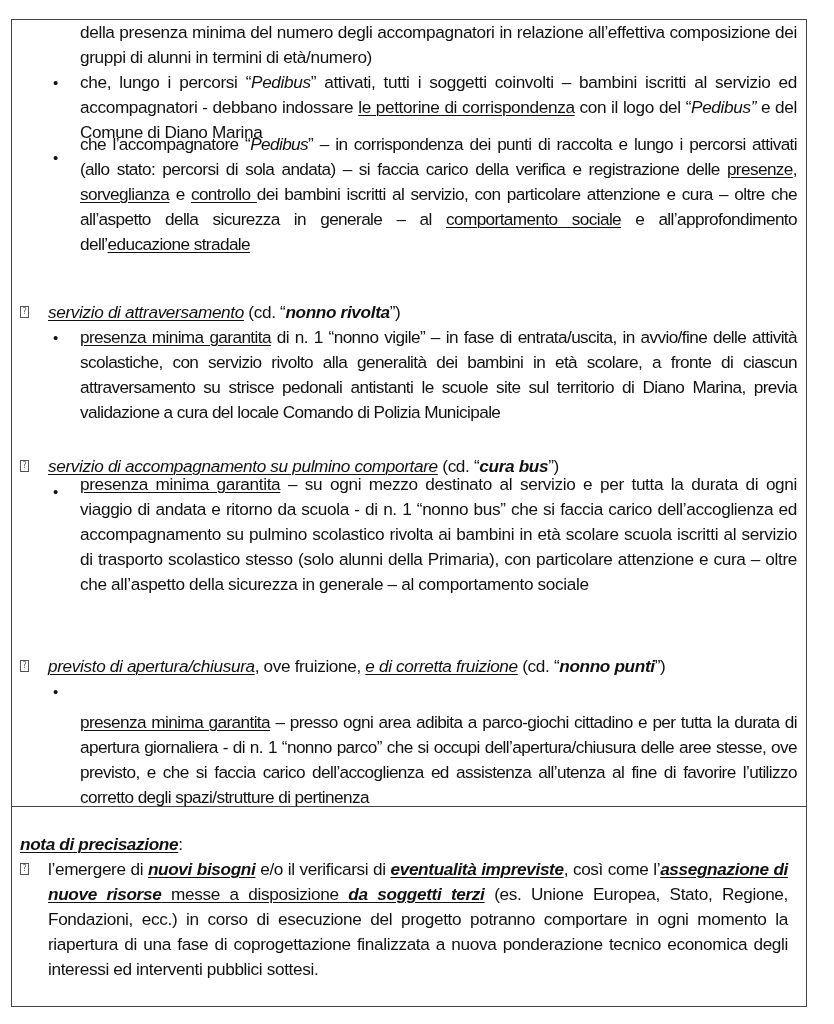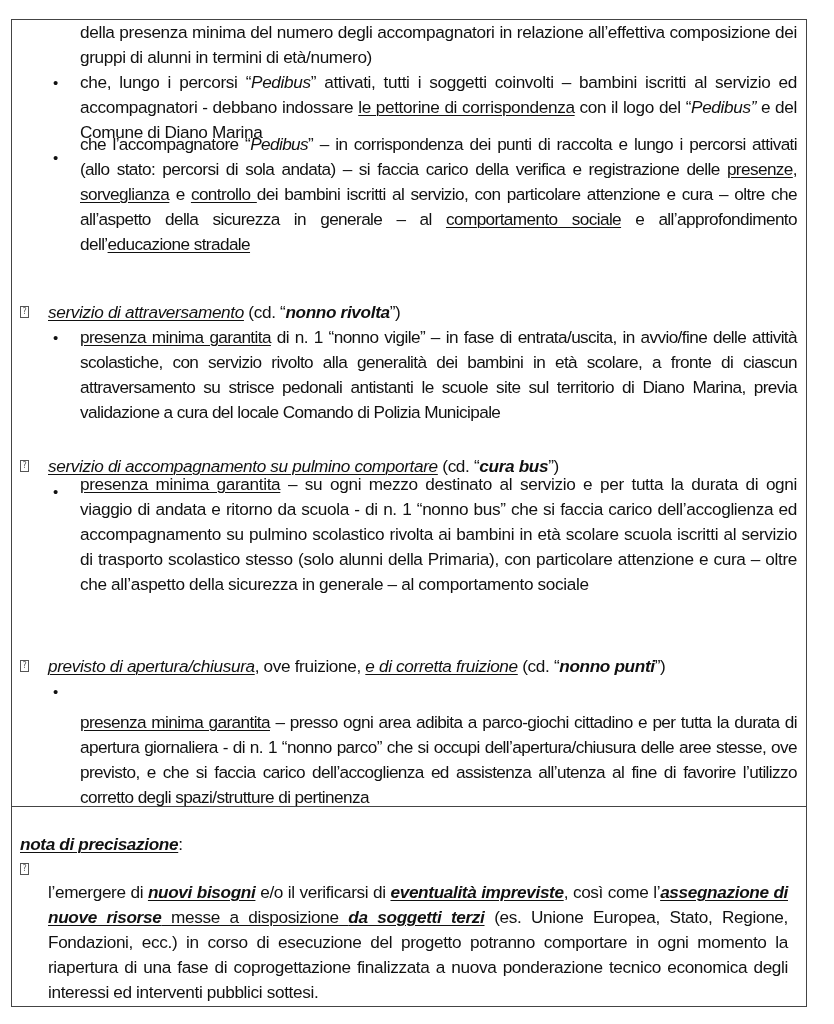--- a/index.html
+++ b/index.html
@@ -67,15 +67,15 @@
 </div>
 <span class="bul" style="top:679px;">•</span>
 <div class="para w tight" style="top:679px;margin-top:31px;">
   <u>presenza minima garantita</u><span> – presso ogni area adibita a parco-giochi cittadino e per tutta la durata di apertura giornaliera - di n. 1 “nonno parco” che si occupi dell’apertura/chiusura delle aree stesse, ove previsto, e che si faccia carico dell’accoglienza ed assistenza all’utenza al fine di favorire l’utilizzo corretto degli spazi/strutture di pertinenza</span>
 </div>
 
 <div class="para" style="top:832px; left:20px; width:780px;">
   <u><b><i>nota di precisazione</i></b></u><span>:</span>
 </div>
 <span class="sym" style="top:863px;">?</span>
-<div class="para n" style="top:880px;">
+<div class="para n" style="top:857px;">
   <span>l’emergere di </span><u><b><i>nuovi bisogni</i></b></u><span> e/o il verificarsi di </span><u><b><i>eventualità impreviste</i></b></u><span>, così come l’</span><u><b><i>assegnazione di nuove risorse</i></b></u><u> messe a disposizione </u><u><b><i>da soggetti terzi</i></b></u><span> (es. Unione Europea, Stato, Regione, Fondazioni, ecc.) in corso di esecuzione del progetto potranno comportare in ogni momento la riapertura di una fase di coprogettazione finalizzata a nuova ponderazione tecnico economica degli interessi ed interventi pubblici sottesi.</span>
 </div>
 
 </body></html>

